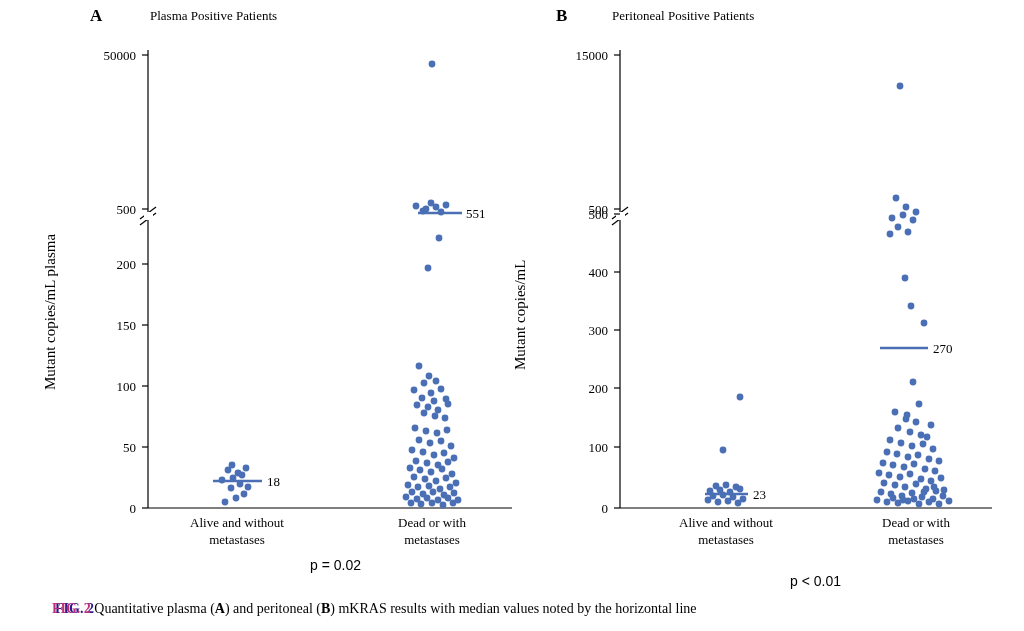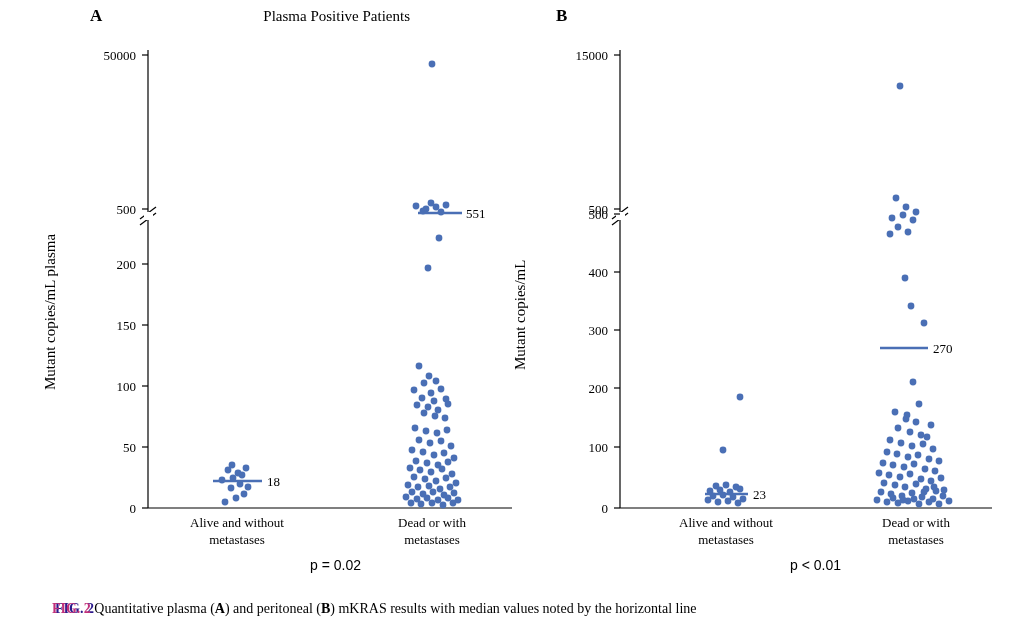--- a/index.html
+++ b/index.html
@@ -31,22 +31,22 @@
   .panel-b { left: 512px; }
 
   .panel-letter {
     position: absolute;
     font-weight: bold;
     font-size: 17px;
     font-family: "Liberation Serif", serif;
   }
   .panel-title {
     position: absolute;
-    font-size: 15px;
-    text-align: right;
+    font-size: 13px;
+    text-align: left;
     font-family: "Liberation Serif", serif;
     white-space: nowrap;
   }
   .y-axis-label {
     position: absolute;
     font-size: 15px;
     transform: rotate(-90deg);
     transform-origin: left top;
     white-space: nowrap;
     font-family: "Liberation Serif", serif;
@@ -244,20 +244,21 @@
       <text class="cat-label" x="237" y="544">metastases</text>
       <text class="cat-label" x="432" y="527">Dead or with</text>
       <text class="cat-label" x="432" y="544">metastases</text>
     </svg>
 
     <div class="pvalue" style="left:310px; top:557px;">p = 0.02</div>
   </div>
 
   <div class="panel panel-b">
     <div class="panel-letter" style="left:44px; top:6px;">B</div>
+    <div class="panel-title" style="left:100px; top:8px; width:290px;">Peritoneal Positive Patients</div>
     <div class="y-axis-label" style="left:0px; top:370px;">Mutant copies/mL</div>
 
     <svg class="plot-svg" width="512" height="600">
 
       <line x1="108" y1="50" x2="108" y2="508" stroke="#000" stroke-width="1.2"></line>
       <line x1="108" y1="508" x2="480" y2="508" stroke="#000" stroke-width="1.2"></line>
 
       <g>
         <line x1="100" y1="225" x2="116" y2="213" stroke="#000" stroke-width="1.2"></line>
         <line x1="100" y1="219" x2="116" y2="207" stroke="#000" stroke-width="1.2"></line>
@@ -387,20 +388,20 @@
       </g>
       <line x1="368" y1="348" x2="416" y2="348" stroke="#4a6fb5" stroke-width="2.4"></line>
       <text class="median-label" x="421" y="353">270</text>
 
       <text class="cat-label" x="214" y="527">Alive and without</text>
       <text class="cat-label" x="214" y="544">metastases</text>
       <text class="cat-label" x="404" y="527">Dead or with</text>
       <text class="cat-label" x="404" y="544">metastases</text>
     </svg>
 
-    <div class="pvalue" style="left:278px; top:557px;">p &lt; 0.01</div>
+    <div class="pvalue" style="left:278px; top:573px;">p &lt; 0.01</div>
   </div>
 
   <div class="caption">
     <span class="fignum">FIG. 2</span><span class="fignum2">FIG. 2</span><span> Quantitative plasma (<b>A</b>) and peritoneal (<b>B</b>) mKRAS results with median values noted by the horizontal line</span>
   </div>
 
 </div>
 
 </body></html>

